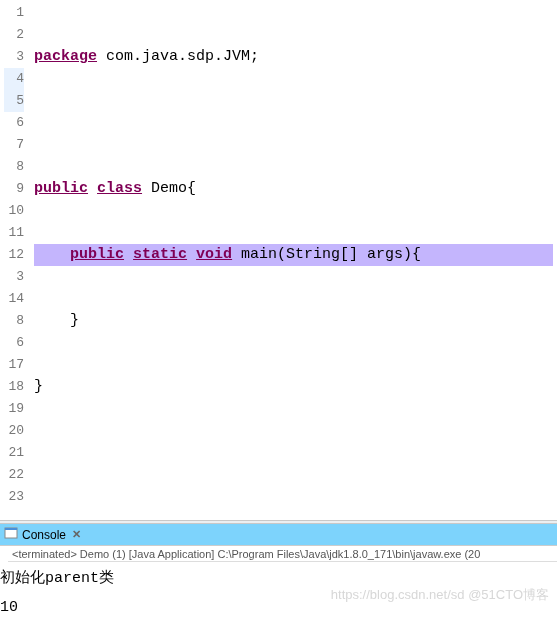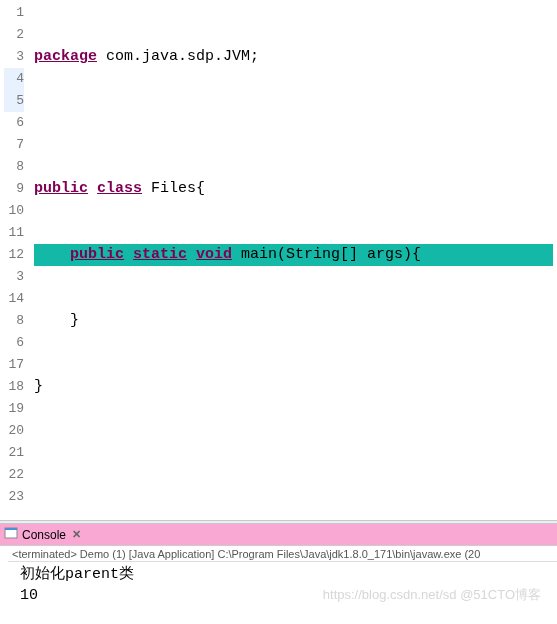--- a/index.html
+++ b/index.html
@@ -31,39 +31,39 @@
 .gutter .ln.hl { background: #e8f2fe; }
 .code {
   flex: 1;
   padding: 2px 4px;
   line-height: 22px;
   white-space: pre;
   font-size: 15px;
   color: #000;
 }
 .code .row { display: block; min-height: 22px; }
-.code .row.hl { background: #14b8a6; }
+.code .row.hl { background: #c4b5fd; }
 .kw { color: #7f0055; font-weight: bold; text-decoration: underline; }
 .field { color: #0000c0; font-style: italic; }
 .txt { color: #000; text-align: center; }
 .ident-hl { background: #d8d8d8; border-radius:1px;}
 .field.ident-hl { background: #fff3c8; }
 .panel-divider {
   height: 4px;
   background: #eceff1;
   border-top: 1px solid #c8c8c8;
   border-bottom: 1px solid #c8c8c8;
 }
 .console-header {
   display: flex;
   align-items: center;
   padding: 1px 4px;
   font-family: Tahoma, sans-serif;
   font-size: 12px;
-  background: #f9a8d4;
+  background: #7dd3fc;
   border-bottom: 1px solid #ccc;
   height: 22px;
 }
 .console-header .icon { margin-right: 4px; }
 .console-header .title { margin-right: 4px; }
 .console-header .close-x {
   color: #666;
   font-weight: bold;
   margin-left: 2px;
   cursor: pointer;
@@ -77,29 +77,29 @@
   border-bottom: 1px solid #ddd;
   white-space: nowrap;
   overflow: hidden;
   height: 16px;
   line-height: 16px;
   margin-left: 8px;
 }
 .console-output {
   font-family: "Consolas","Courier New",monospace;
   font-size: 15px;
-  padding: 2px 20px;
-  line-height: 21px;
+  padding: 2px 0;
+  line-height: 29px;
   white-space: pre;
   color: #000;
 }
 .watermark {
   position: absolute;
   bottom: 20px;
-  right: 16px;
+  right: 8px;
   color: #d7d7d7;
   font-family: sans-serif;
   font-size: 13px;
   pointer-events: none;
   padding-left: 44px;
 }
 </style>
 </head>
 <body>
 
@@ -125,21 +125,21 @@
     <span class="ln">18</span>
     <span class="ln">19</span>
     <span class="ln">20</span>
     <span class="ln">21</span>
     <span class="ln">22</span>
     <span class="ln">23</span>
   </div>
   <div class="code">
     <span class="row"><span class="kw">package</span><span class="txt"> com.java.sdp.JVM;</span></span>
     <span class="row"></span>
-    <span class="row"><span class="kw">public</span> <span class="kw">class</span><span class="txt"> Files{</span></span>
+    <span class="row"><span class="kw">public</span> <span class="kw">class</span><span class="txt"> Demo{</span></span>
     <span class="row hl"><span>    </span><span class="kw">public</span> <span class="kw">static</span> <span class="kw">void</span><span class="txt"> main(String[] args){</span></span>
     <span class="row"><span class="txt">    }</span></span>
     <span class="row"><span class="txt">}</span></span>
     <span class="row"></span>
     
     
     
     
     
     

